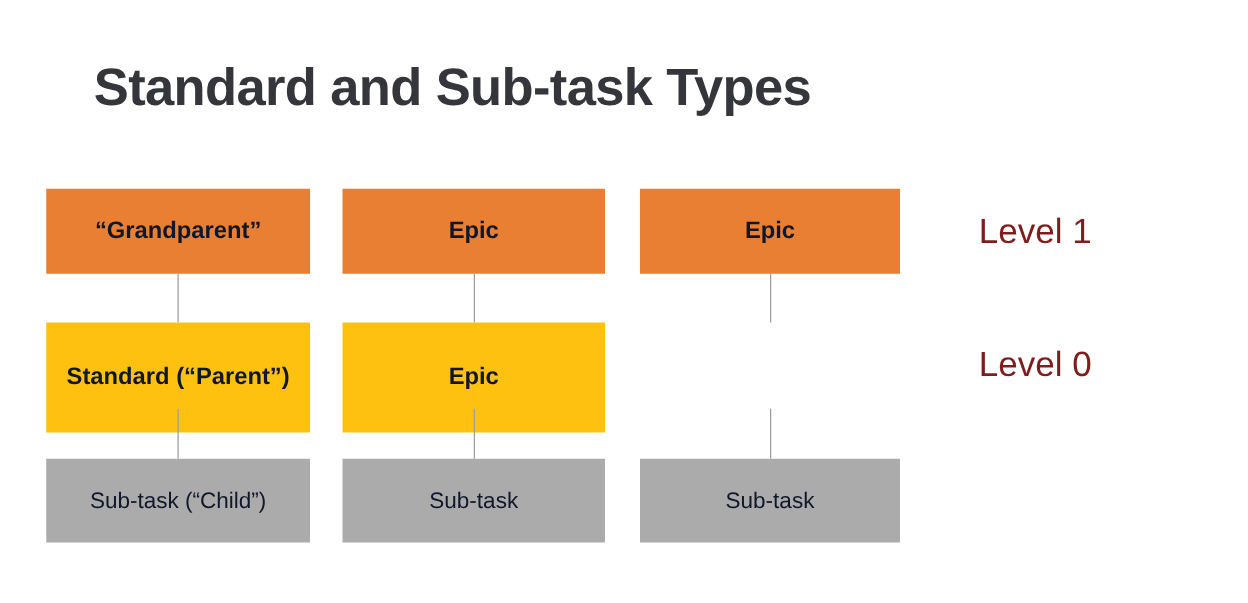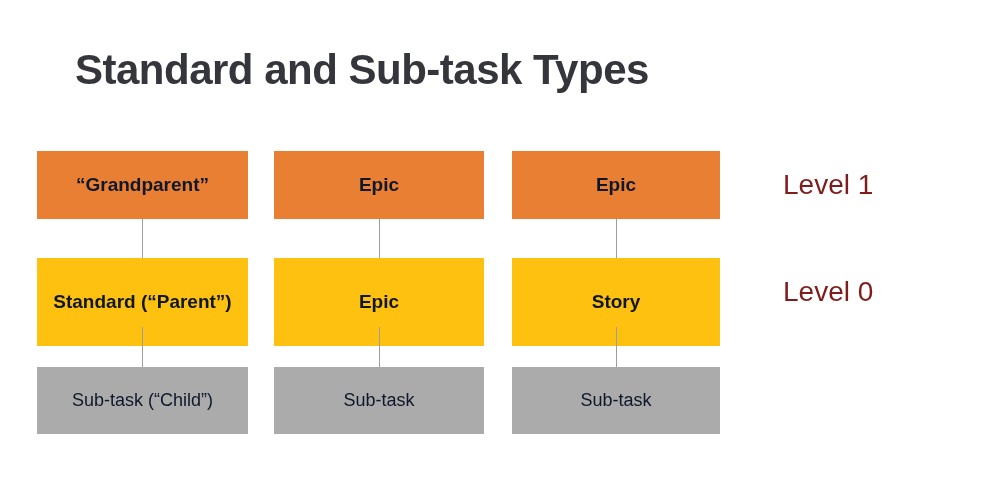--- a/index.html
+++ b/index.html
@@ -94,21 +94,20 @@
     <div class="box box-l1">Epic</div>
     <div class="connector conn-1"></div>
     <div class="box box-l0">Epic</div>
     <div class="connector conn-2"></div>
     <div class="box box-lm1">Sub-task</div>
   </div>
 
   <div class="column col-3">
     <div class="box box-l1">Epic</div>
     <div class="connector conn-1"></div>
-    <div class="box box-l0">Story</div>
     <div class="connector conn-2"></div>
     <div class="box box-lm1">Sub-task</div>
   </div>
 
   <div class="level-label level-1">Level 1</div>
   <div class="level-label level-0">Level 0</div>
 
 </div>
 
 </body></html>

